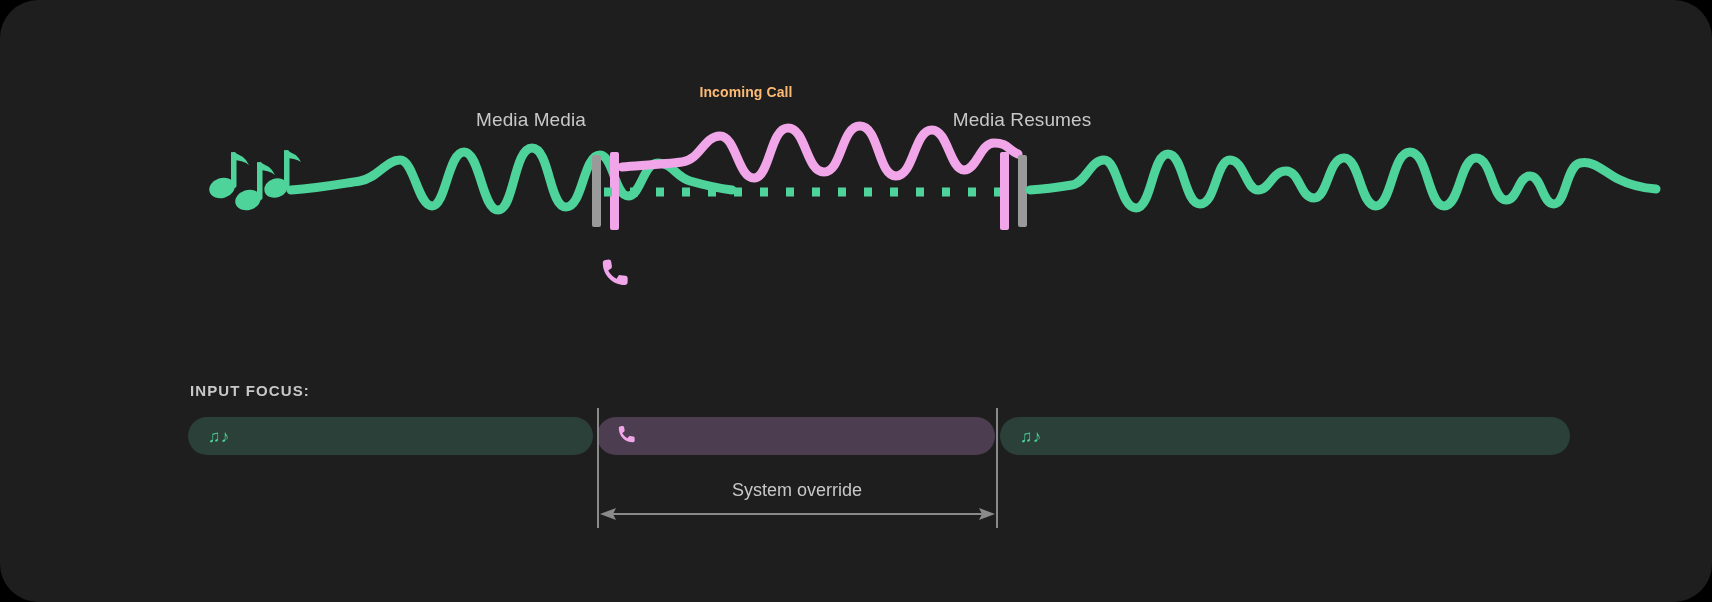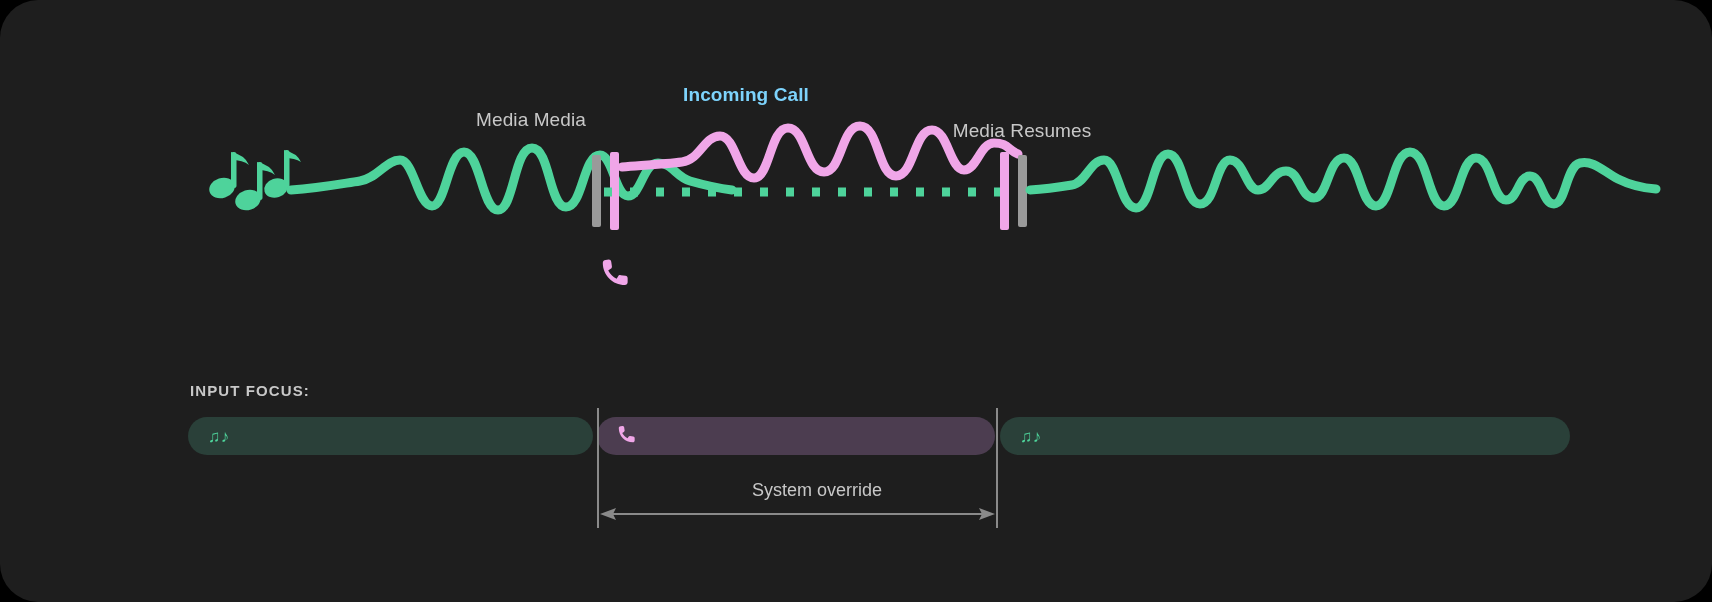--- a/index.html
+++ b/index.html
@@ -24,35 +24,35 @@
 
   
   .label {
     position: absolute;
     white-space: nowrap;
     font-size: 19px;
     color: #c8c8c8;
     letter-spacing: .1px;
   }
   #label-incoming-call {
-    font-size: 19px;
+    font-size: 14px;
     font-weight: bold;
-    color: #7dd3fc;
+    color: #fdba74;
     left: 746px;
     top: 84px;
     transform: translateX(-50%);
   }
   #label-media-pauses {
     left: 531px;
     top: 109px;
     transform: translateX(-50%);
   }
   #label-media-resumes {
     left: 1022px;
-    top: 120px;
+    top: 109px;
     transform: translateX(-50%);
     text-align: right;
   }
 
   
   #waveform-svg {
     position: absolute;
     left: 0;
     top: 0;
   }
@@ -92,21 +92,20 @@
     top: 0;
   }
   #label-system-override {
     position: absolute;
     left: 797px;
     top: 480px;
     transform: translateX(-50%);
     font-size: 18px;
     color: #c8c8c8;
     white-space: nowrap;
-    margin-left: 20px;
   }
 </style>
 </head>
 <body>
 
 <div id="canvas">
 
   <div class="label" id="label-incoming-call">Incoming Call</div>
   <div class="label" id="label-media-pauses">Media Media</div>
   <div class="label" id="label-media-resumes">Media Resumes</div>

